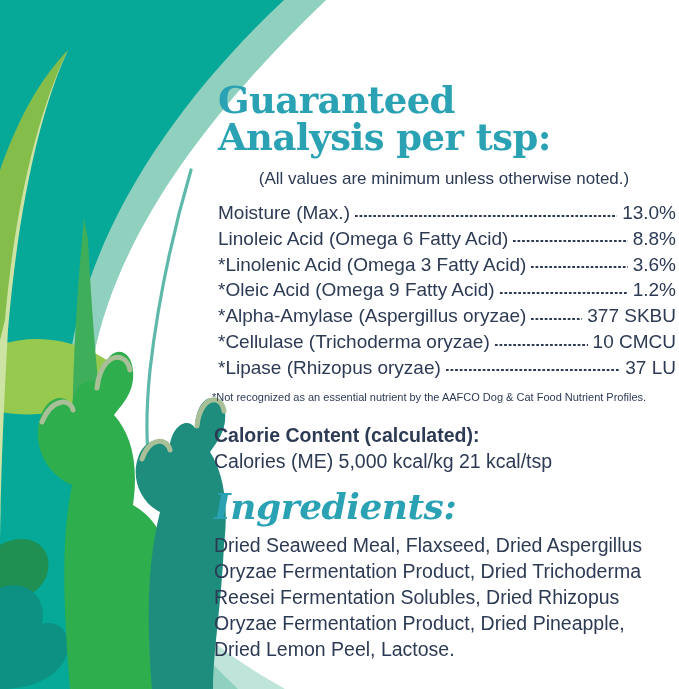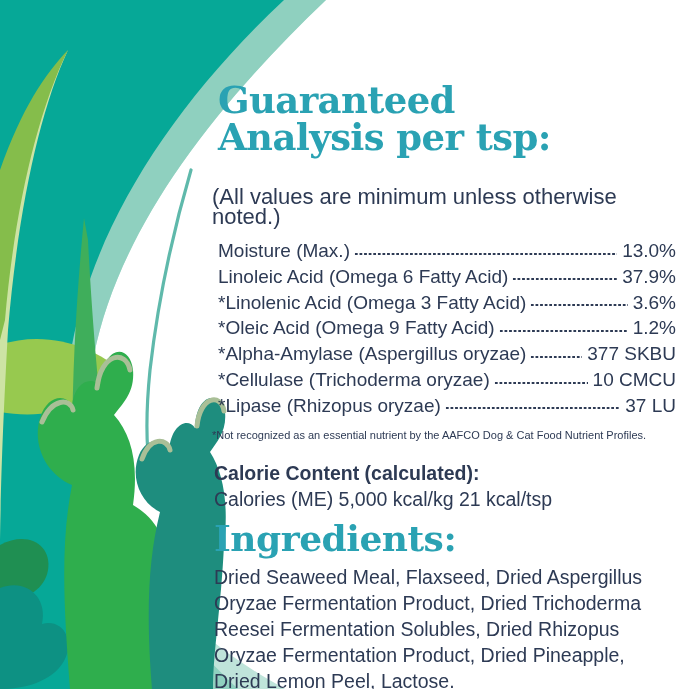--- a/index.html
+++ b/index.html
@@ -13,22 +13,22 @@
   .content{
     position:absolute;left:212px;top:82px;width:464px;
   }
   .title{
     font-family:"DejaVu Serif",serif;font-weight:700;
     font-size:37px;line-height:37px;letter-spacing:-0.6px;
     color:var(--accent,#2aa2b3);
     padding-left:6px;
   }
   .subtitle{
-    margin-top:31px;padding-left:0;
-    font-size:22px;line-height:20px;font-weight:400;
+    margin-top:13px;padding-left:0;
+    font-size:17px;line-height:20px;font-weight:400;text-align:center;
   }
   .rows{margin-top:11px;}
   .row{
     display:flex;align-items:baseline;
     font-size:19px;line-height:25.8px;height:25.8px;
     padding-left:6px;
   }
   .row .lbl{white-space:nowrap;}
   .row .leader{
     flex:1;align-self:stretch;margin:0 5px 0 4px;
@@ -42,24 +42,25 @@
   }
   .cal-heading{
     margin-top:17px;padding-left:2px;
     font-size:19.5px;line-height:23px;font-weight:700;
   }
   .cal-value{
     margin-top:3px;padding-left:2px;
     font-size:19.5px;line-height:23px;
   }
   .ing-heading{
-    margin-top:7px;padding-left:2px;
+    margin-top:13px;padding-left:2px;
     font-family:"DejaVu Serif",serif;font-weight:700;
     font-size:36px;line-height:40px;letter-spacing:-0.5px;
     color:var(--accent,#2aa2b3);
+    font-style:italic;
   }
   .ing-text{
     margin-top:6px;padding-left:2px;width:458px;
     font-size:19.5px;line-height:26px;
   }
 </style>
 </head>
 <body style="--accent: #2aa2b3; --ink: #2d3a54; --teal-bg: #06a897; --mint-band: #8fd0bf; --light-band: #bfe4da; --kelp-green: #2fae4d; --kelp-teal: #1e8d7e; --blade-dark: #85bd4b; --blade-pale: #cde3a4; --sage: #a9bf97; --stem: #5fb9ab;">
 
 <svg class="art" viewBox="0 0 679 689" aria-hidden="true">
@@ -104,21 +105,21 @@
 
   <div class="rows">
     <div class="row">
       <span class="lbl">Moisture (Max.)</span>
       <span class="leader"></span>
       <span class="val">13.0%</span>
     </div>
     <div class="row">
       <span class="lbl">Linoleic Acid (Omega 6 Fatty Acid)</span>
       <span class="leader"></span>
-      <span class="val">37.9%</span>
+      <span class="val">8.8%</span>
     </div>
     <div class="row">
       <span class="lbl">*Linolenic Acid (Omega 3 Fatty Acid)</span>
       <span class="leader"></span>
       <span class="val">3.6%</span>
     </div>
     <div class="row">
       <span class="lbl">*Oleic Acid (Omega 9 Fatty Acid)</span>
       <span class="leader"></span>
       <span class="val">1.2%</span>

